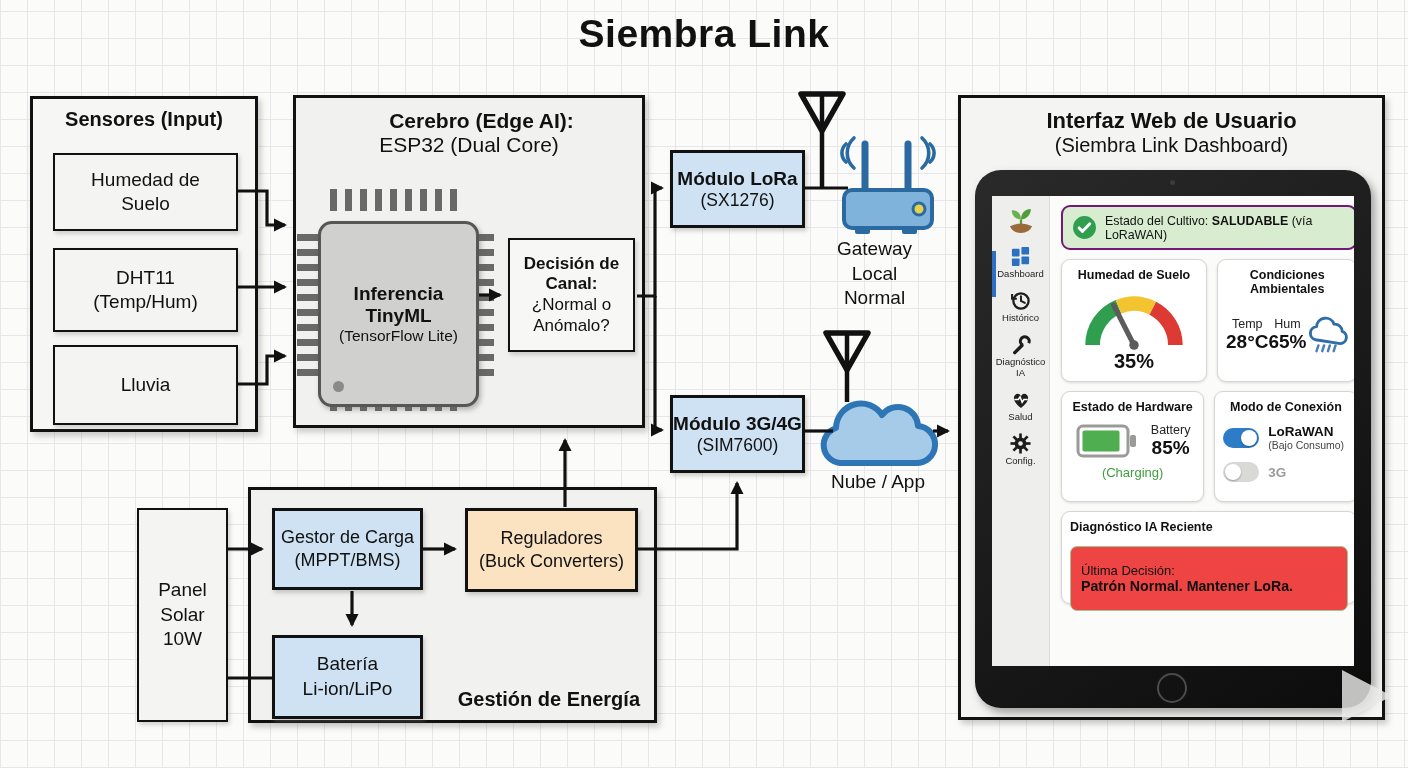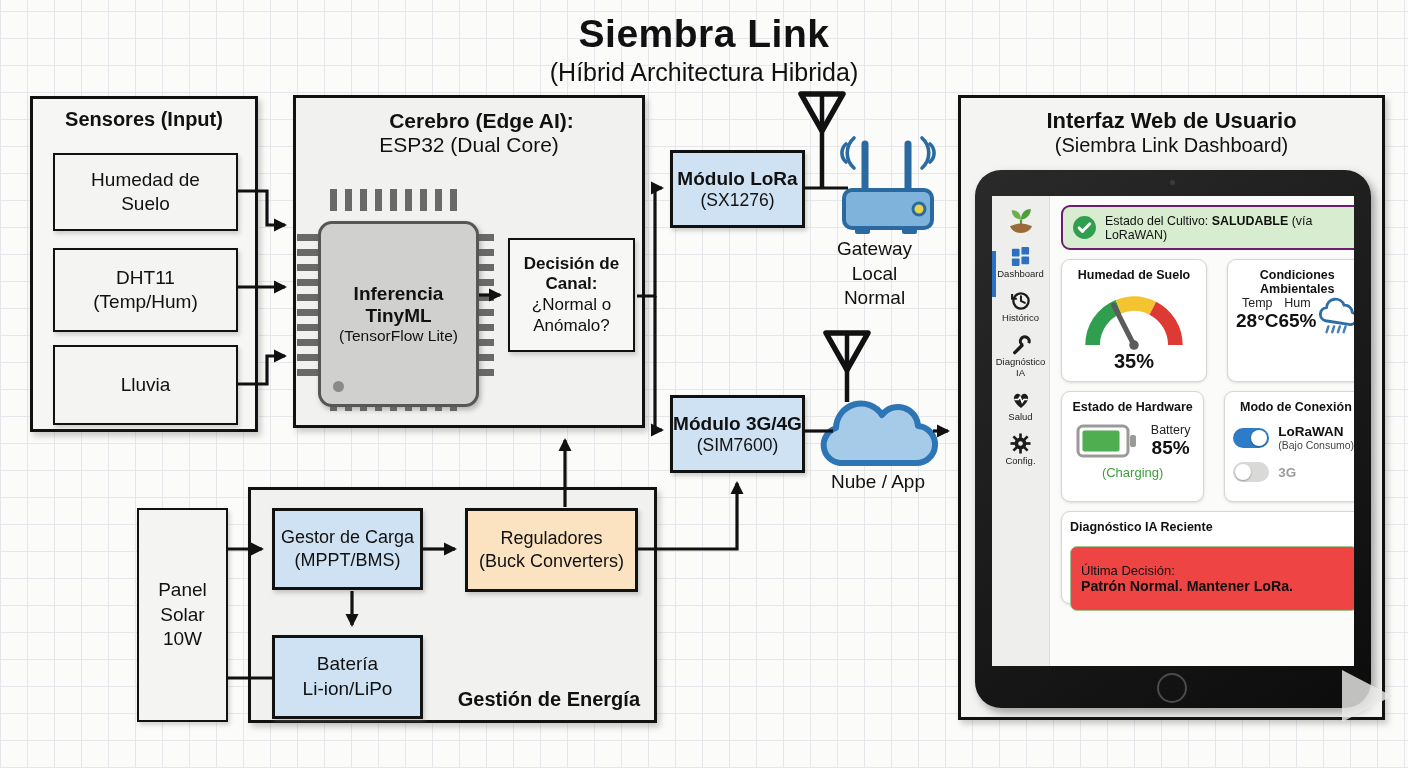--- a/index.html
+++ b/index.html
@@ -27,39 +27,38 @@
   .mod-part{font-size:17.5px;}
   .lbl19{font-size:19px;line-height:1.3;}
   
   #tablet{background:linear-gradient(145deg,#2a2a2a,#0c0c0c);border-radius:26px;box-shadow:4px 5px 9px rgba(80,80,80,.5);}
   #screen{background:#fbfbfa;display:flex;overflow:hidden;}
   #sb{width:57px;flex:none;background:#eeeeec;border-right:1px solid #dcdcda;display:flex;flex-direction:column;align-items:center;padding-top:7px;gap:10px;position:relative;}
   .sb-item{display:flex;flex-direction:column;align-items:center;gap:2px;cursor:pointer;}
   .sb-label{font-size:9.5px;color:#1c1c1c;text-align:center;line-height:1.15;}
   #dash-main{flex:1;padding:9px 11px;display:flex;flex-direction:column;gap:9px;}
   #banner{display:flex;align-items:center;gap:8px;background:#d8ecd0;border:2px solid #701a75;border-radius:9px;height:45px;flex:none;padding:0 9px;box-sizing:border-box;font-size:12.4px;}
-  .row{display:flex;gap:20px;}
+  .row{display:flex;gap:10px;}
   .card{flex:1;background:#fff;border:1.5px solid #d6d6d4;border-radius:9px;box-shadow:0 1px 3px rgba(0,0,0,.13);padding:8px 8px;box-sizing:border-box;display:flex;flex-direction:column;}
   .card-title{font-size:12.5px;font-weight:bold;text-align:center;}
   .gauge-value{font-size:20px;font-weight:bold;text-align:center;margin-top:-2px;}
   .stat-label{font-size:12.5px;color:#222;text-align:center;}
   .stat-value{font-size:19px;font-weight:bold;text-align:center;}
   .toggle{width:36px;height:20px;border-radius:10px;position:relative;flex:none;cursor:pointer;}
   .toggle .knob{position:absolute;top:2px;width:16px;height:16px;border-radius:50%;background:#fff;box-shadow:0 1px 2px rgba(0,0,0,.3);}
   .toggle.on{background:#2d7cc7;} .toggle.on .knob{right:2px;}
   .toggle.off{background:#d9d9d7;} .toggle.off .knob{left:2px;}
   #diag-box{background:#ef4444;border:1.5px solid #a4c494;border-radius:7px;padding:16px 10px;margin-top:12px;}
 </style>
 </head>
 <body>
 
 <div id="canvas">
 
   <div class="abs" id="main-title">Siembra Link</div>
-  <div class="abs" id="main-subtitle">(Híbrid Architectura Hibrida)</div>
 
   <div class="abs box" style="left:30px;top:96px;width:228px;height:336px;">
     <div class="box-title">Sensores (Input)</div>
     <div class="abs inner-box ctr sensor-text" style="left:20px;top:54px;width:185px;height:78px;">
       <span>Humedad de</span>
       <span>Suelo</span>
     </div>
     <div class="abs inner-box ctr sensor-text" style="left:20px;top:149px;width:185px;height:84px;">
       <span>DHT11</span>
       <span>(Temp/Hum)</span>
@@ -233,21 +232,21 @@
               <path d="M22,72 A48,48 0 0 1 52,27.5" fill="none" stroke="#2f9e4f" stroke-width="17"></path>
               <path d="M52,27.5 A48,48 0 0 1 91.8,29.2" fill="none" stroke="#f4c430" stroke-width="17"></path>
               <path d="M91.8,29.2 A48,48 0 0 1 118,72" fill="none" stroke="#dd3a33" stroke-width="17"></path>
               <line x1="70" y1="72" x2="46.4" y2="25.7" stroke="#5c5c5c" stroke-width="6" stroke-linecap="round"></line>
               <circle cx="70" cy="72" r="5.5" fill="#5c5c5c"></circle>
             </svg>
             <div class="gauge-value">35%</div>
           </div>
           <div class="card">
             <div class="card-title">Condiciones Ambientales</div>
-            <div style="display:flex;flex:1;align-items:flex-start;justify-content:space-evenly;">
+            <div style="display:flex;flex:1;align-items:center;justify-content:space-evenly;">
               <div>
                 <div class="stat-label">Temp</div>
                 <div class="stat-value">28°C</div>
               </div>
               <div>
                 <div class="stat-label">Hum</div>
                 <div class="stat-value">65%</div>
               </div>
               <svg width="42" height="40" viewBox="0 0 44 42">
                 <path d="M10,26 a7,7 0 0 1 1,-13.8 a9.5,9.5 0 0 1 18.4,-2.6 a7.8,7.8 0 0 1 8.6,7.6 a6.6,6.6 0 0 1 -2,12.8 z" fill="#fff" stroke="#2d6da8" stroke-width="3" stroke-linejoin="round"></path>

